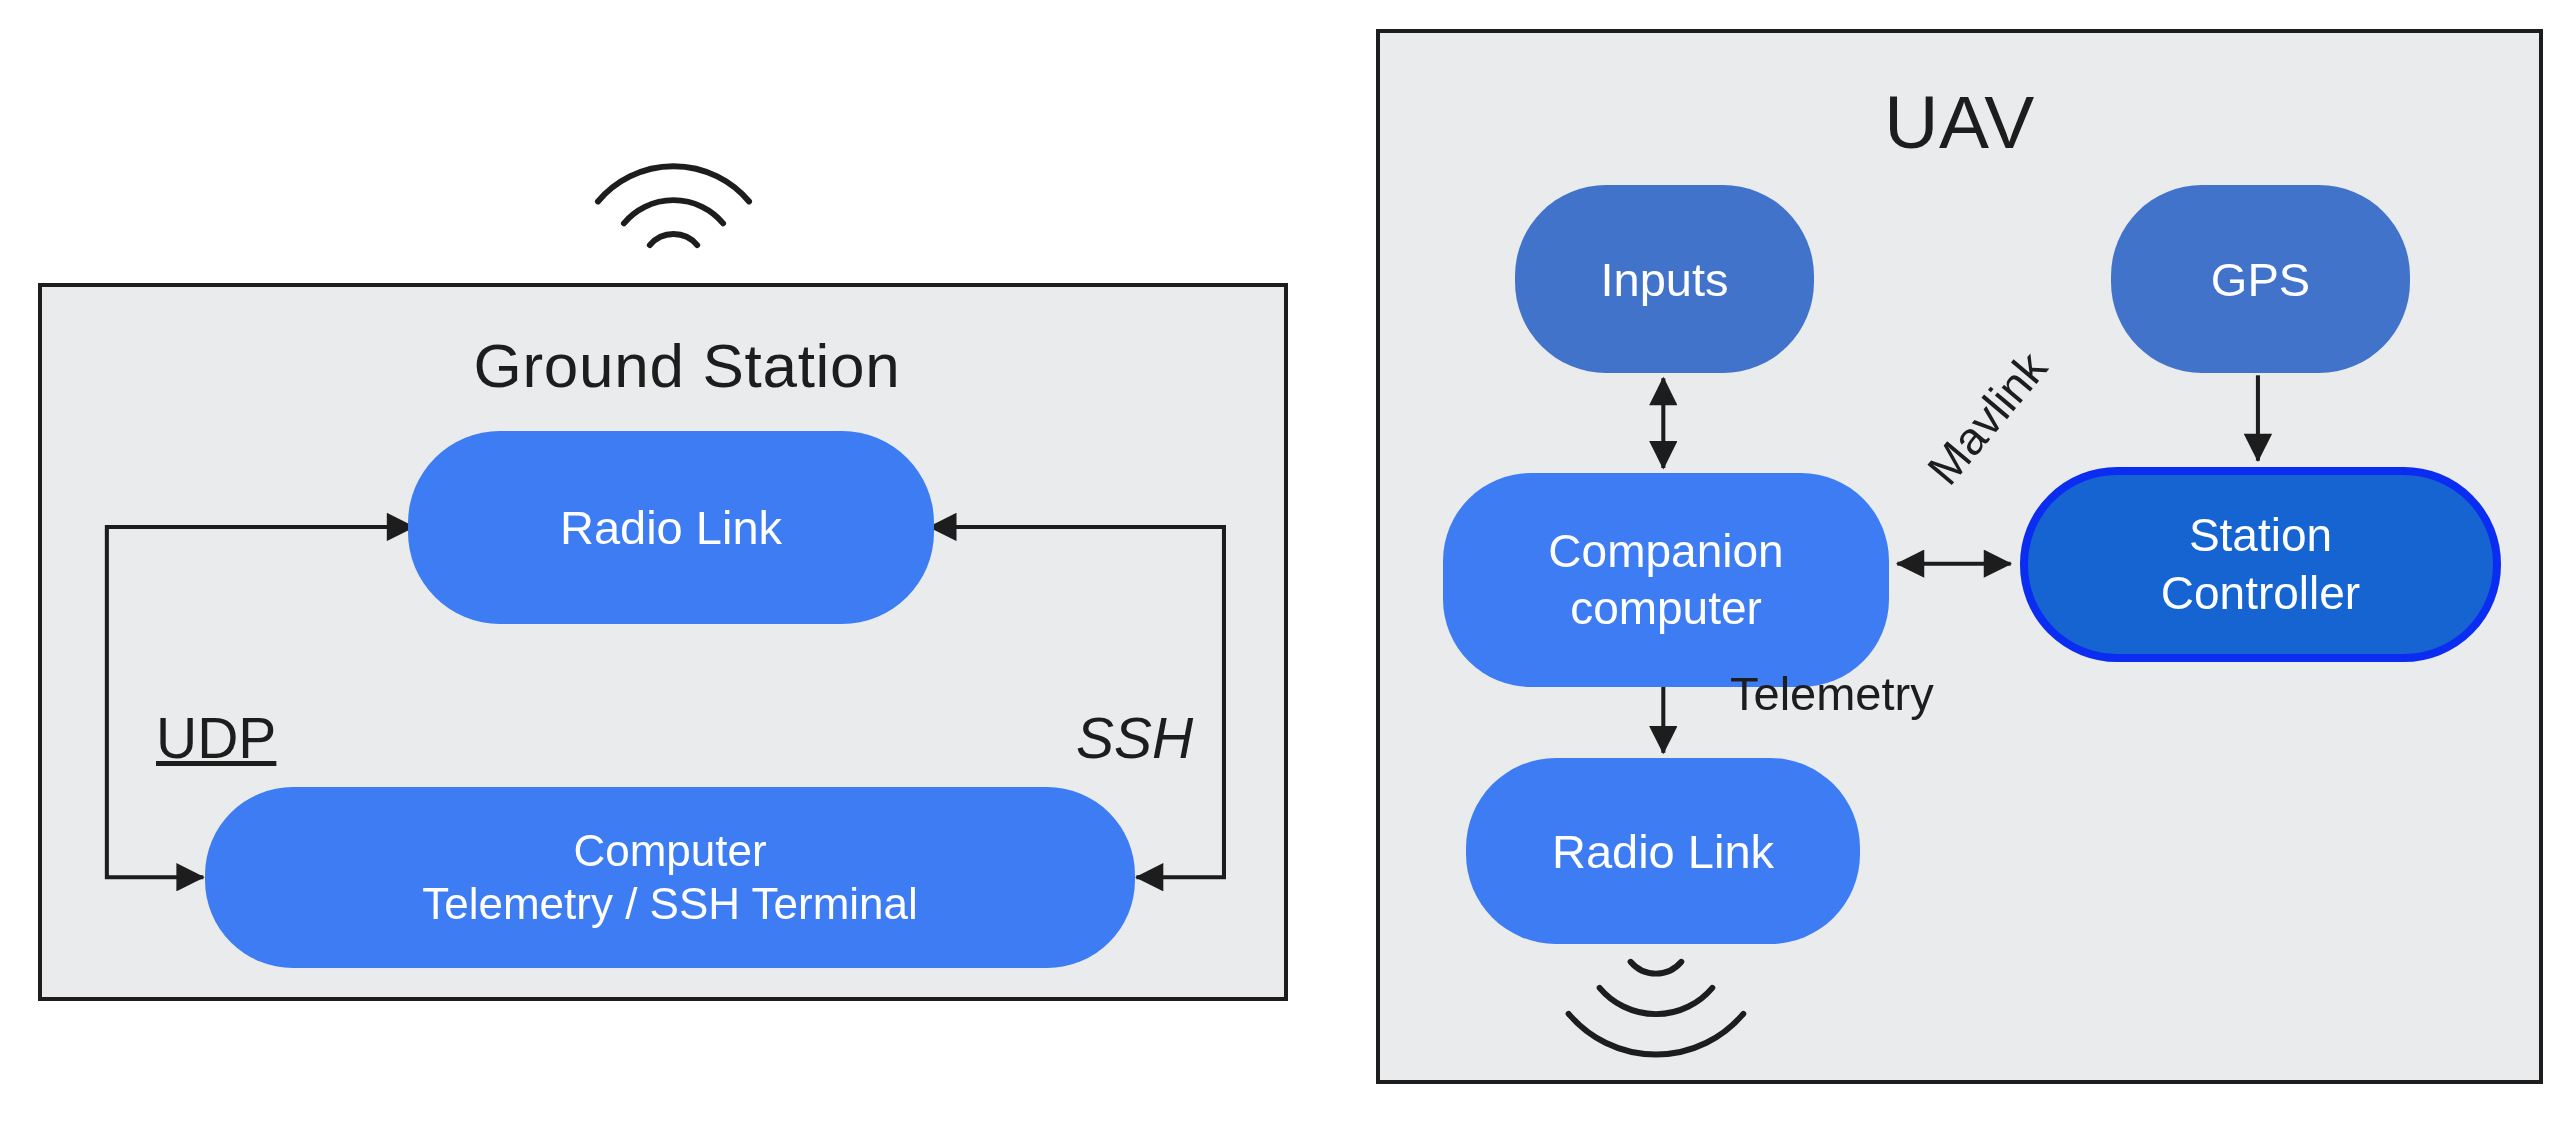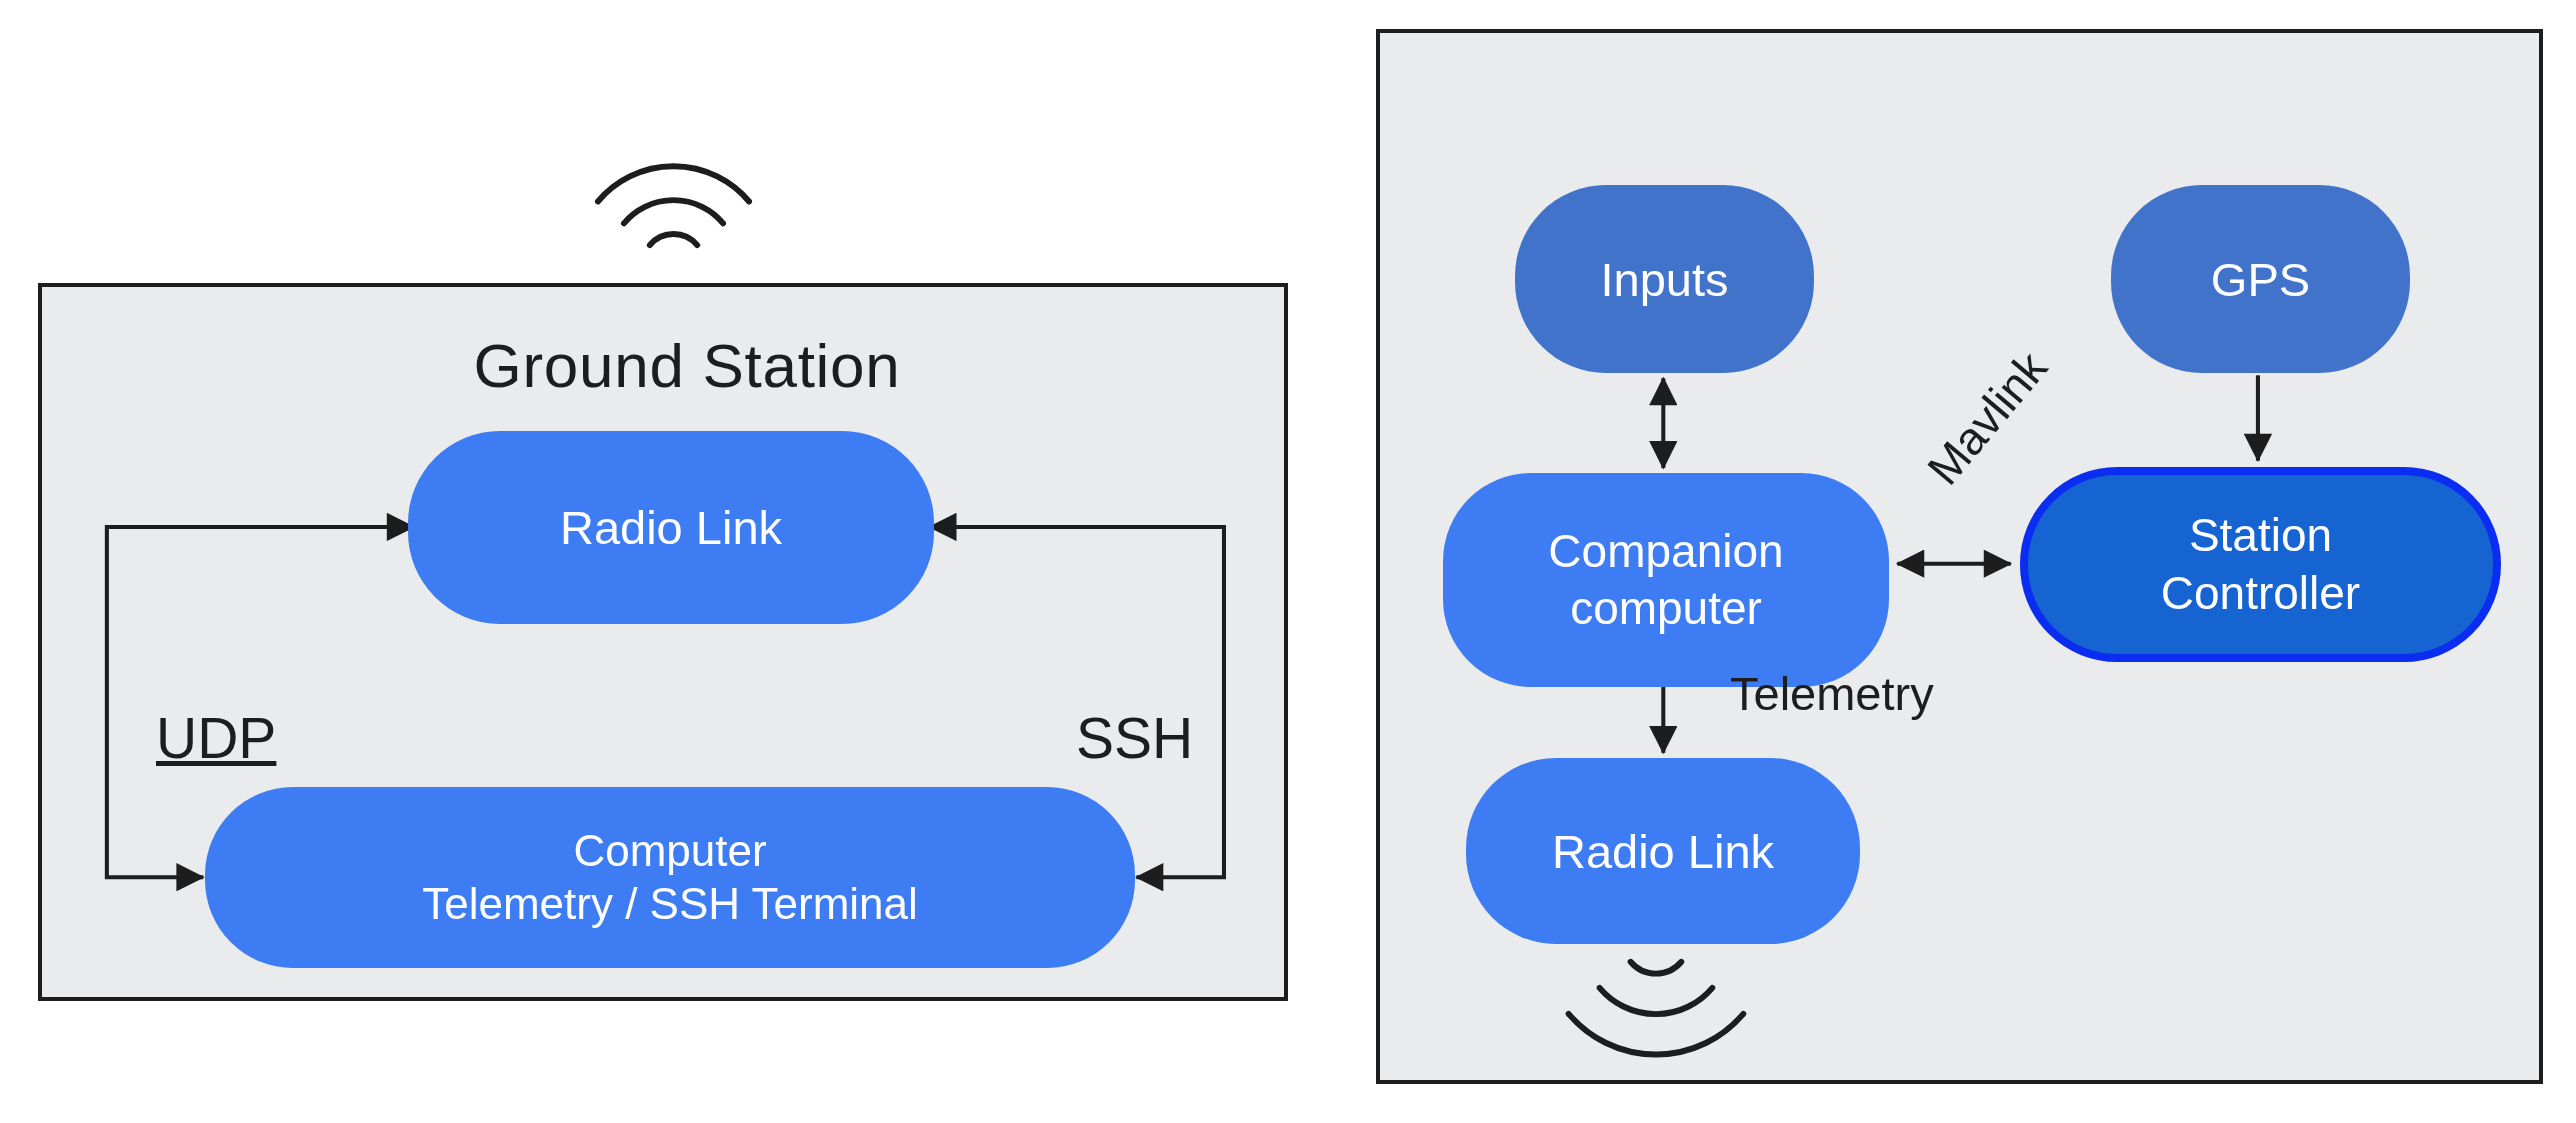--- a/index.html
+++ b/index.html
@@ -45,20 +45,21 @@
 </style>
 </head>
 <body>
 
 <div class="stage">
 
   <div class="group-box" style="left:38px;top:283px;width:1250px;height:718px;"></div>
   <div class="group-title" style="left:38px;top:330px;width:1250px;font-size:62px;padding-left:24px;">Ground Station</div>
 
   <div class="group-box" style="left:1376px;top:29px;width:1167px;height:1055px;"></div>
+  <div class="group-title" style="left:1376px;top:79px;width:1167px;font-size:75px;">UAV</div>
 
   <svg class="wires" width="2576" height="1123" viewBox="0 0 3500 1526">
     <defs>
       <marker id="ah" viewBox="0 0 10 10" refX="9.5" refY="5" markerWidth="8" markerHeight="7" orient="auto-start-reverse">
         <path class="ah" d="M0 0 L10 5 L0 10 z"></path>
       </marker>
     </defs>
 
     <path class="edge" d="M 562 716 H 145 V 1192 H 276" marker-start="url(#ah)" marker-end="url(#ah)"></path>
 
@@ -88,21 +89,21 @@
   <div class="node bright" style="left:408px;top:431px;width:526px;height:193px;border-radius:92px;font-size:47px;">
     <span class="line">Radio Link</span>
   </div>
 
   <div class="node bright" style="left:205px;top:787px;width:930px;height:181px;border-radius:88px;font-size:44px;line-height:1.2;">
     <span class="line">Computer</span>
     <span class="line">Telemetry / SSH Terminal</span>
   </div>
 
   <div class="edge-label" style="left:156px;top:705px;font-size:57px;text-decoration:underline;">UDP</div>
-  <div class="edge-label" style="left:1076px;top:705px;font-size:57px;">SSH</div>
+  <div class="edge-label" style="left:1076px;top:705px;font-size:57px;font-style:italic;">SSH</div>
 
   <div class="node muted" style="left:2111px;top:185px;width:299px;height:188px;border-radius:91px;font-size:47px;">
     <span class="line">GPS</span>
   </div>
 
   <div class="node muted" style="left:1515px;top:185px;width:299px;height:188px;border-radius:91px;font-size:47px;">
     <span class="line">Inputs</span>
   </div>
 
   <div class="node bright" style="left:1443px;top:473px;width:446px;height:214px;border-radius:88px;font-size:46px;line-height:1.25;">

